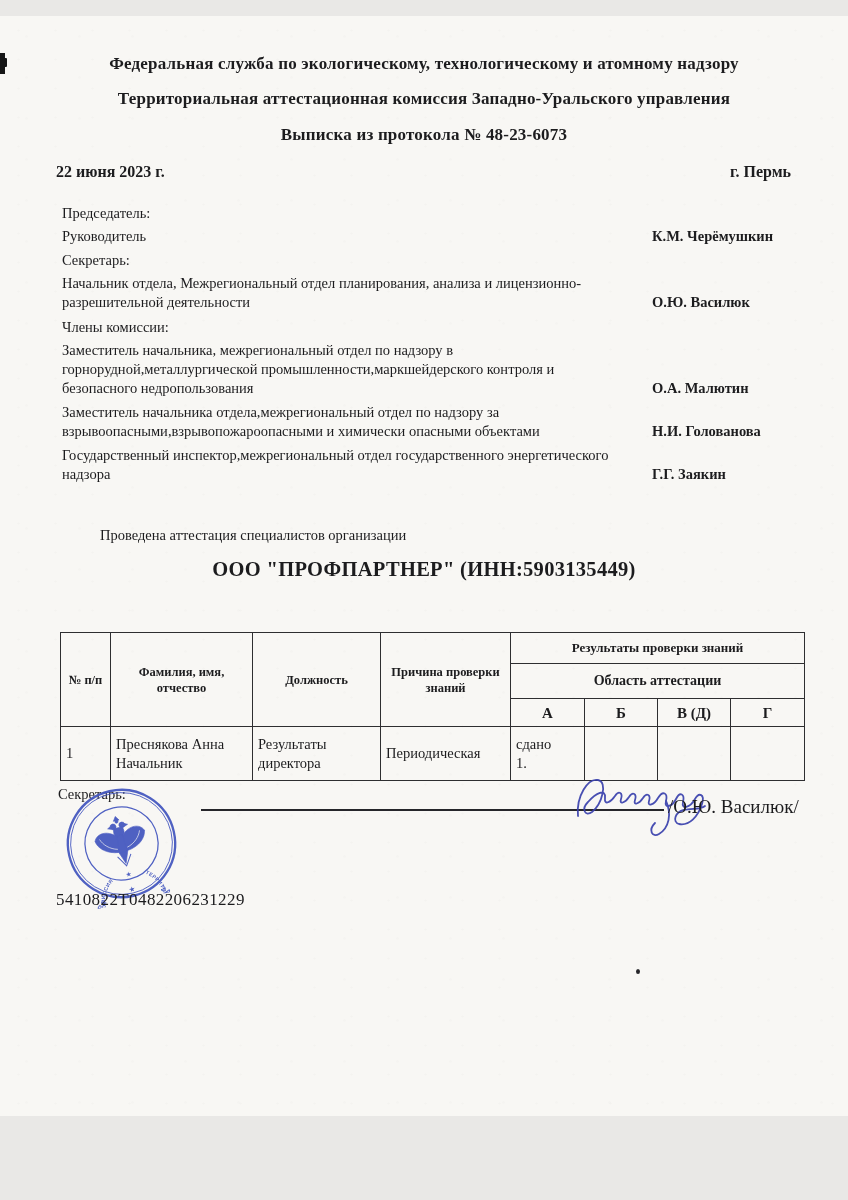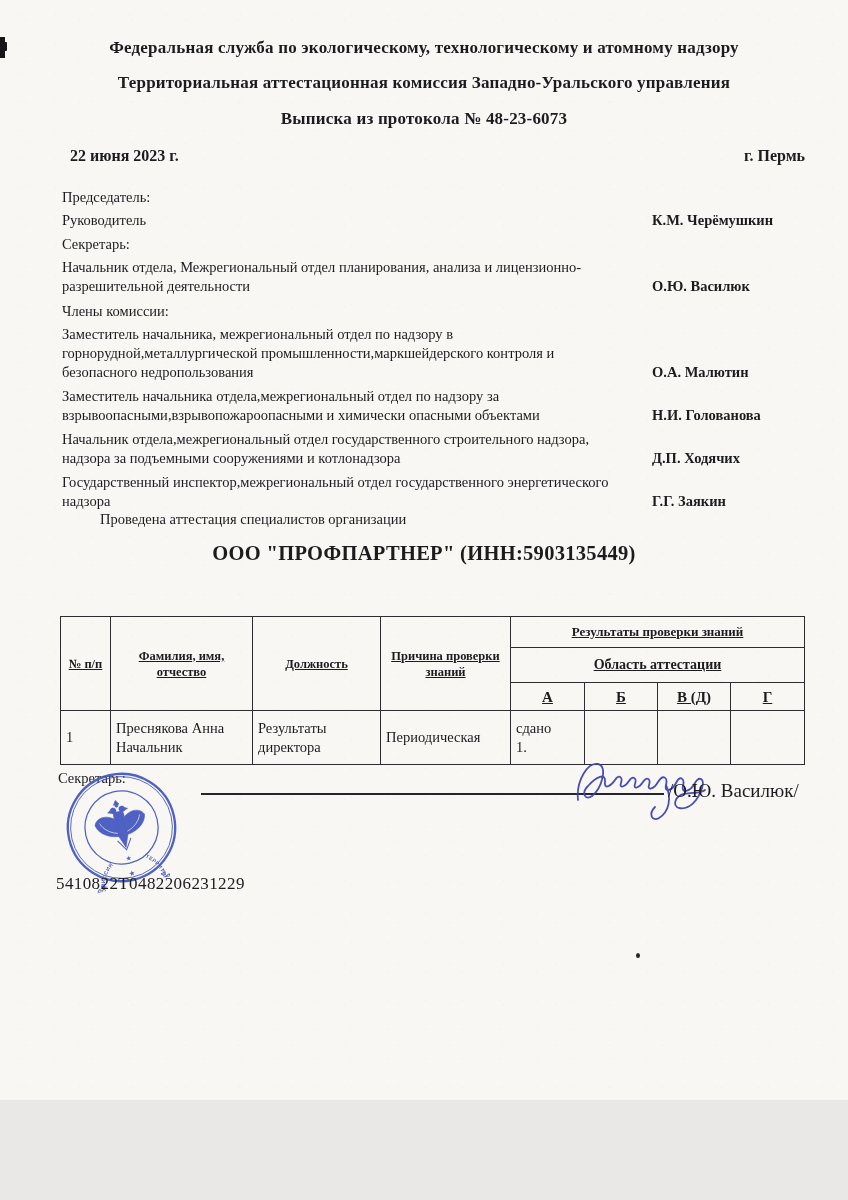--- a/index.html
+++ b/index.html
@@ -1,42 +1,42 @@
 <!DOCTYPE html>
 <html><head>
 <meta charset="utf-8">
 <style>
   html,body{margin:0;padding:0;background:#e9e8e6;}
   .page{
-    position:relative;width:848px;height:1100px;margin:0 auto;
+    position:relative;width:848px;height:1100px;margin:16px auto;
     background:#f8f7f4;
     background-image:
       radial-gradient(rgba(120,110,90,.025) 1px, transparent 1.5px),
       radial-gradient(rgba(100,100,100,.02) 1px, transparent 2px);
     background-size:37px 29px, 53px 41px;
     font-family:"Liberation Serif","DejaVu Serif",serif;
     color:#1c1c1e;overflow:hidden;
   }
   .h1{position:absolute;top:38px;left:0;width:100%;text-align:center;font-weight:bold;font-size:17px;letter-spacing:.2px;}
   .h2{position:absolute;top:73px;left:0;width:100%;text-align:center;font-weight:bold;font-size:17px;letter-spacing:.2px;}
   .h3{position:absolute;top:109px;left:0;width:100%;text-align:center;font-weight:bold;font-size:17px;letter-spacing:.2px;}
-  .dateline{position:absolute;top:147px;left:62px;width:743px;display:flex;justify-content:space-between;font-weight:bold;font-size:16px;align-items:center;}
+  .dateline{position:absolute;top:147px;left:48px;width:743px;display:flex;justify-content:space-between;font-weight:bold;font-size:16px;align-items:center;}
   .dateline .date{padding-left:8px;}
   .commission{position:absolute;top:188px;left:62px;width:743px;font-size:14.5px;line-height:19px;}
   .c-label{margin:0 0 4px 0;}
   .m-label{margin:6px 0 4px 0;}
   .entry{display:flex;align-items:flex-end;margin-bottom:5px;}
   .entry .role{width:590px;white-space:pre-line;}
   .entry .name{font-weight:bold;white-space:nowrap;}
   .attestation{position:absolute;top:511px;left:100px;font-size:14.5px;}
   .orgtitle{position:absolute;top:542px;left:0;width:100%;text-align:center;font-size:20.5px;font-weight:bold;letter-spacing:.3px;}
   .scope{position:absolute;top:587px;left:62px;font-size:14.5px;}
   table.doc-table{position:absolute;top:616px;left:60px;border-collapse:collapse;table-layout:fixed;font-size:13px;}
   .doc-table th,.doc-table td{border:1.6px solid #2e2e30;padding:2px 5px;vertical-align:middle;}
-  .doc-table th{font-weight:bold;text-align:center;line-height:16px;text-decoration:underline;}
+  .doc-table th{font-weight:bold;text-align:center;line-height:16px;}
   .th-small{font-size:12.5px;}
   .th-results{height:26px;font-size:13px;}
   .th-area{height:30px;font-size:14px;}
   .th-letter{height:23px;font-size:15px;}
   .doc-table td{font-size:14.5px;line-height:19px;text-align:left;}
   .td-num{text-align:center;}
   .td-result{white-space:pre-line;vertical-align:top;}
   .f-secretary{position:absolute;top:770px;left:58px;font-size:14.5px;}
   .sig-line{position:absolute;top:793px;left:201px;width:463px;height:2px;background:#26262a;}
   .sig-name{position:absolute;top:780px;left:668px;font-size:19px;}
@@ -79,25 +79,20 @@
 горнорудной,металлургической промышленности,маркшейдерского контроля и
 безопасного недропользования</div>
       <div class="name">О.А. Малютин</div>
     </div>
     <div class="entry">
       <div class="role">Заместитель начальника отдела,межрегиональный отдел по надзору за
 взрывоопасными,взрывопожароопасными и химически опасными объектами</div>
       <div class="name">Н.И. Голованова</div>
     </div>
     <div class="entry">
-      <div class="role">Начальник отдела,межрегиональный отдел государственного строительного надзора,
-надзора за подъемными сооружениями и котлонадзора</div>
-      <div class="name">Д.П. Ходячих</div>
-    </div>
-    <div class="entry">
       <div class="role">Государственный инспектор,межрегиональный отдел государственного энергетического
 надзора</div>
       <div class="name">Г.Г. Заякин</div>
     </div>
   </div>
 
   <div class="attestation">Проведена аттестация специалистов организации</div>
   <div class="orgtitle">ООО "ПРОФПАРТНЕР" (ИНН:5903135449)</div>
 
   <table class="doc-table">

